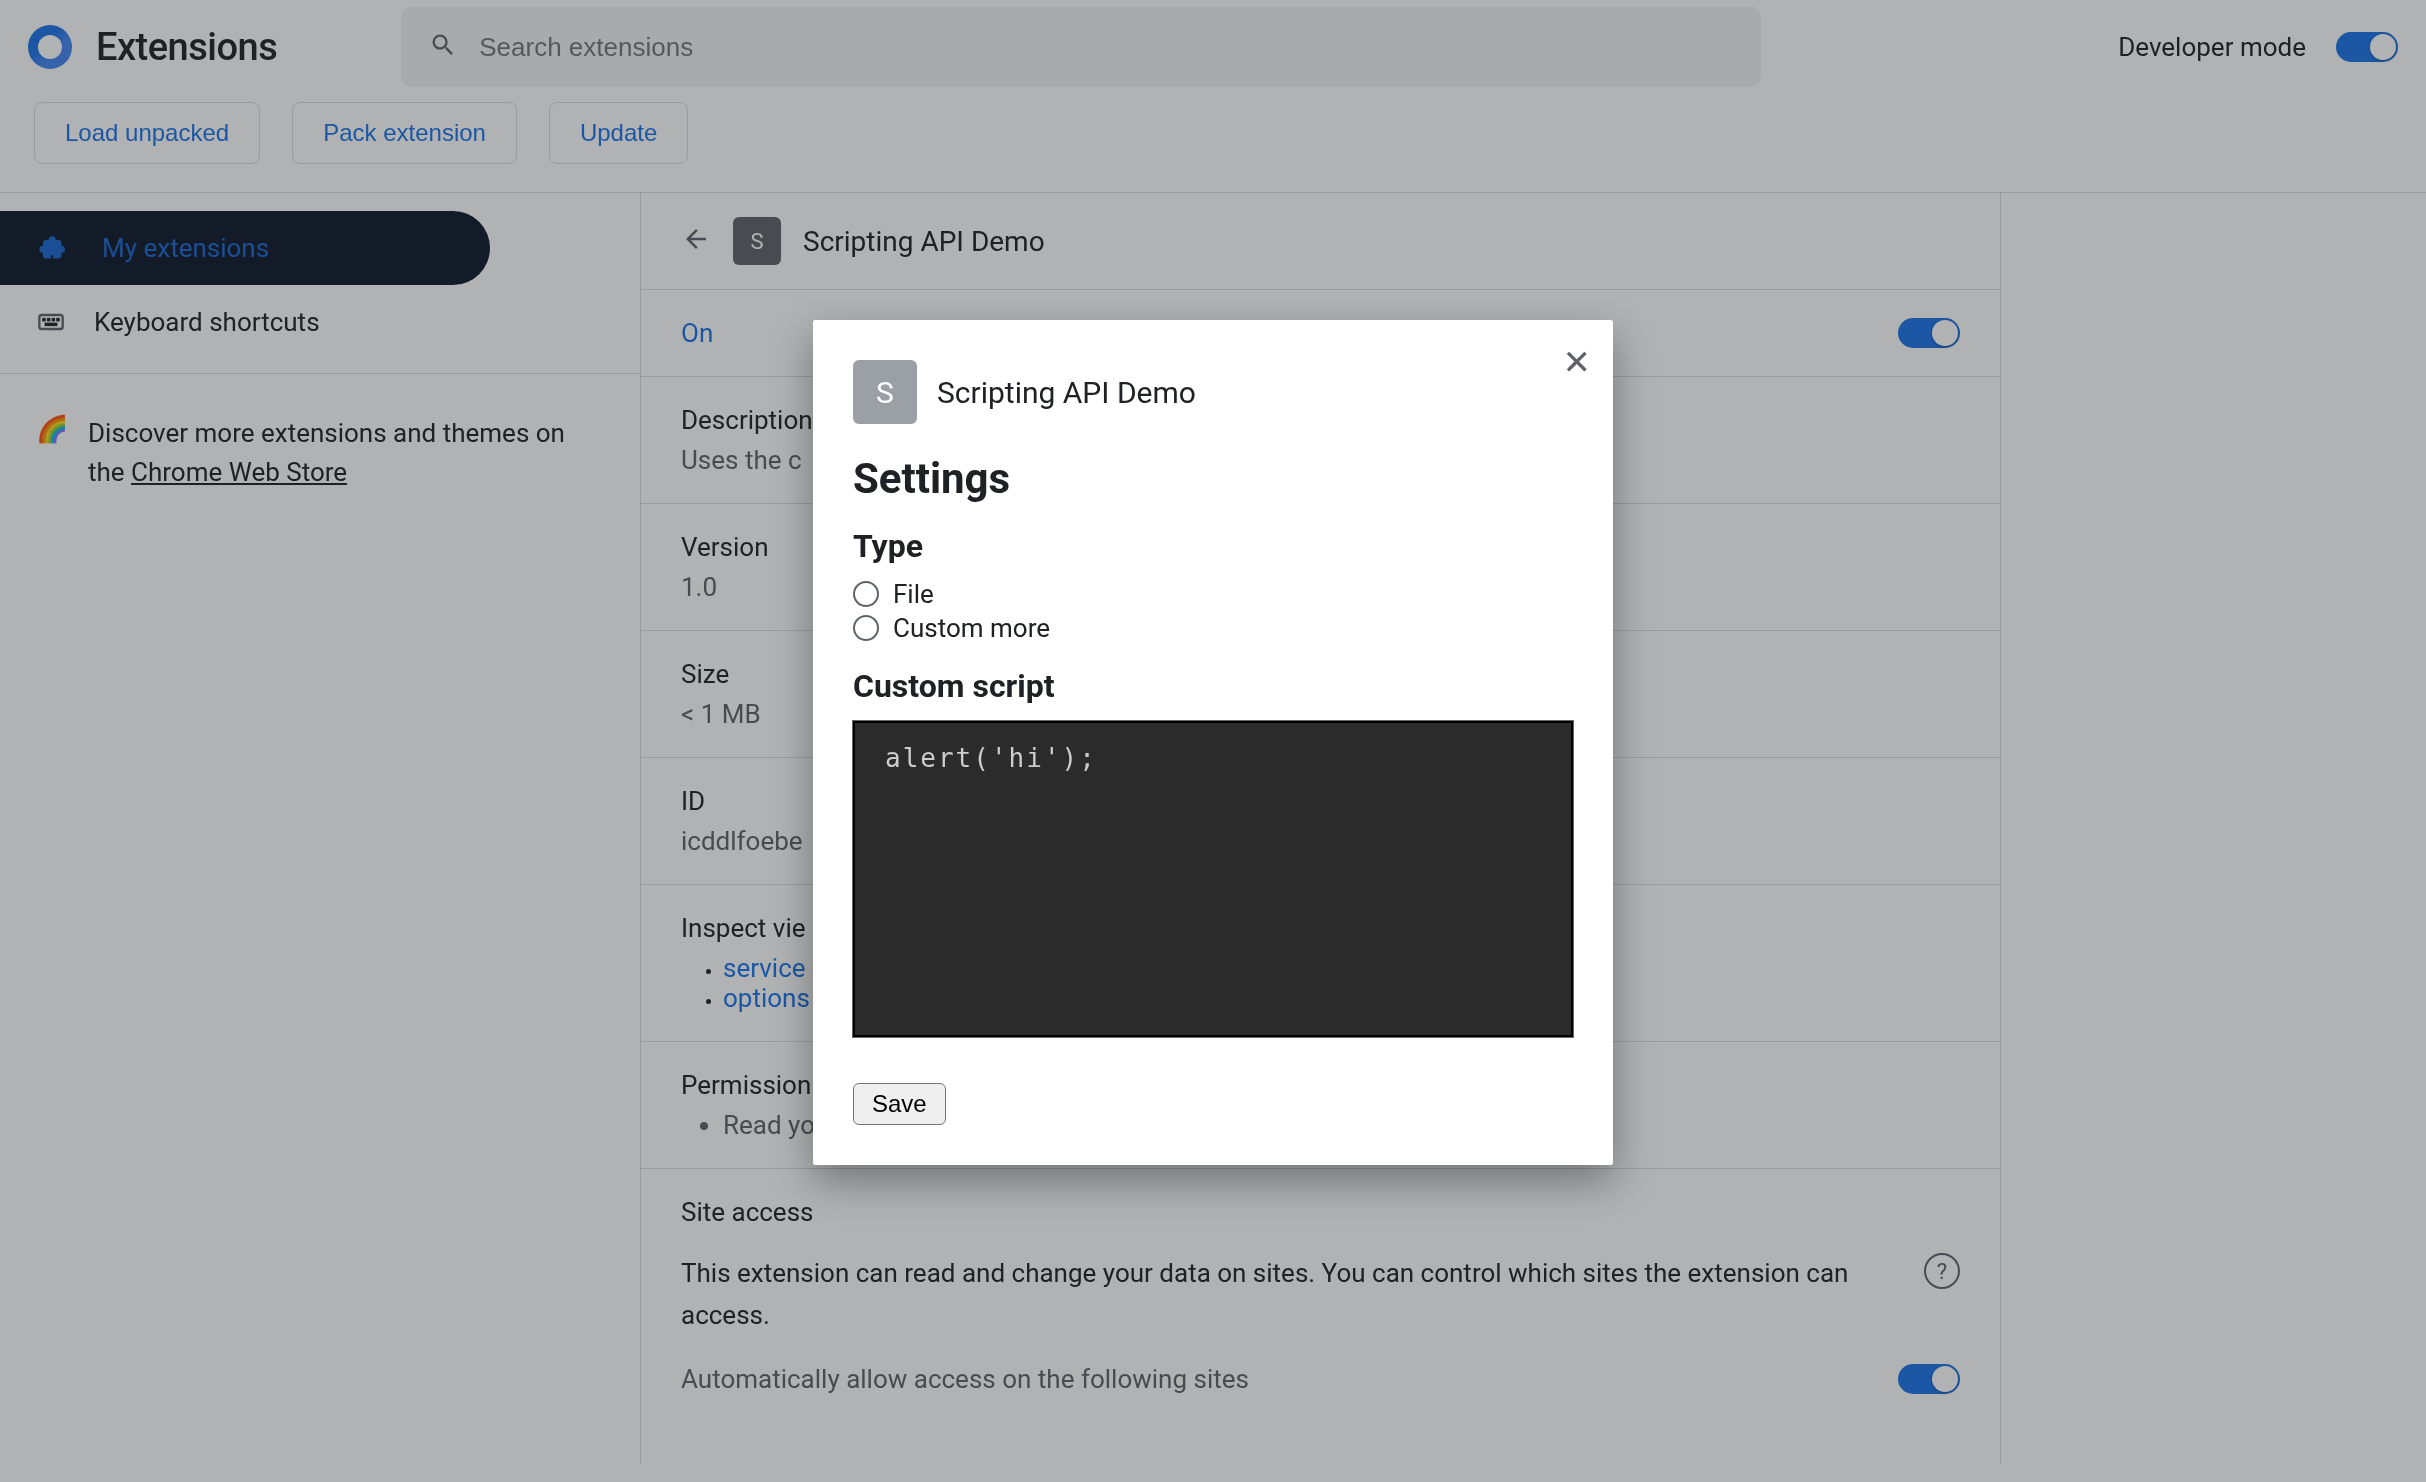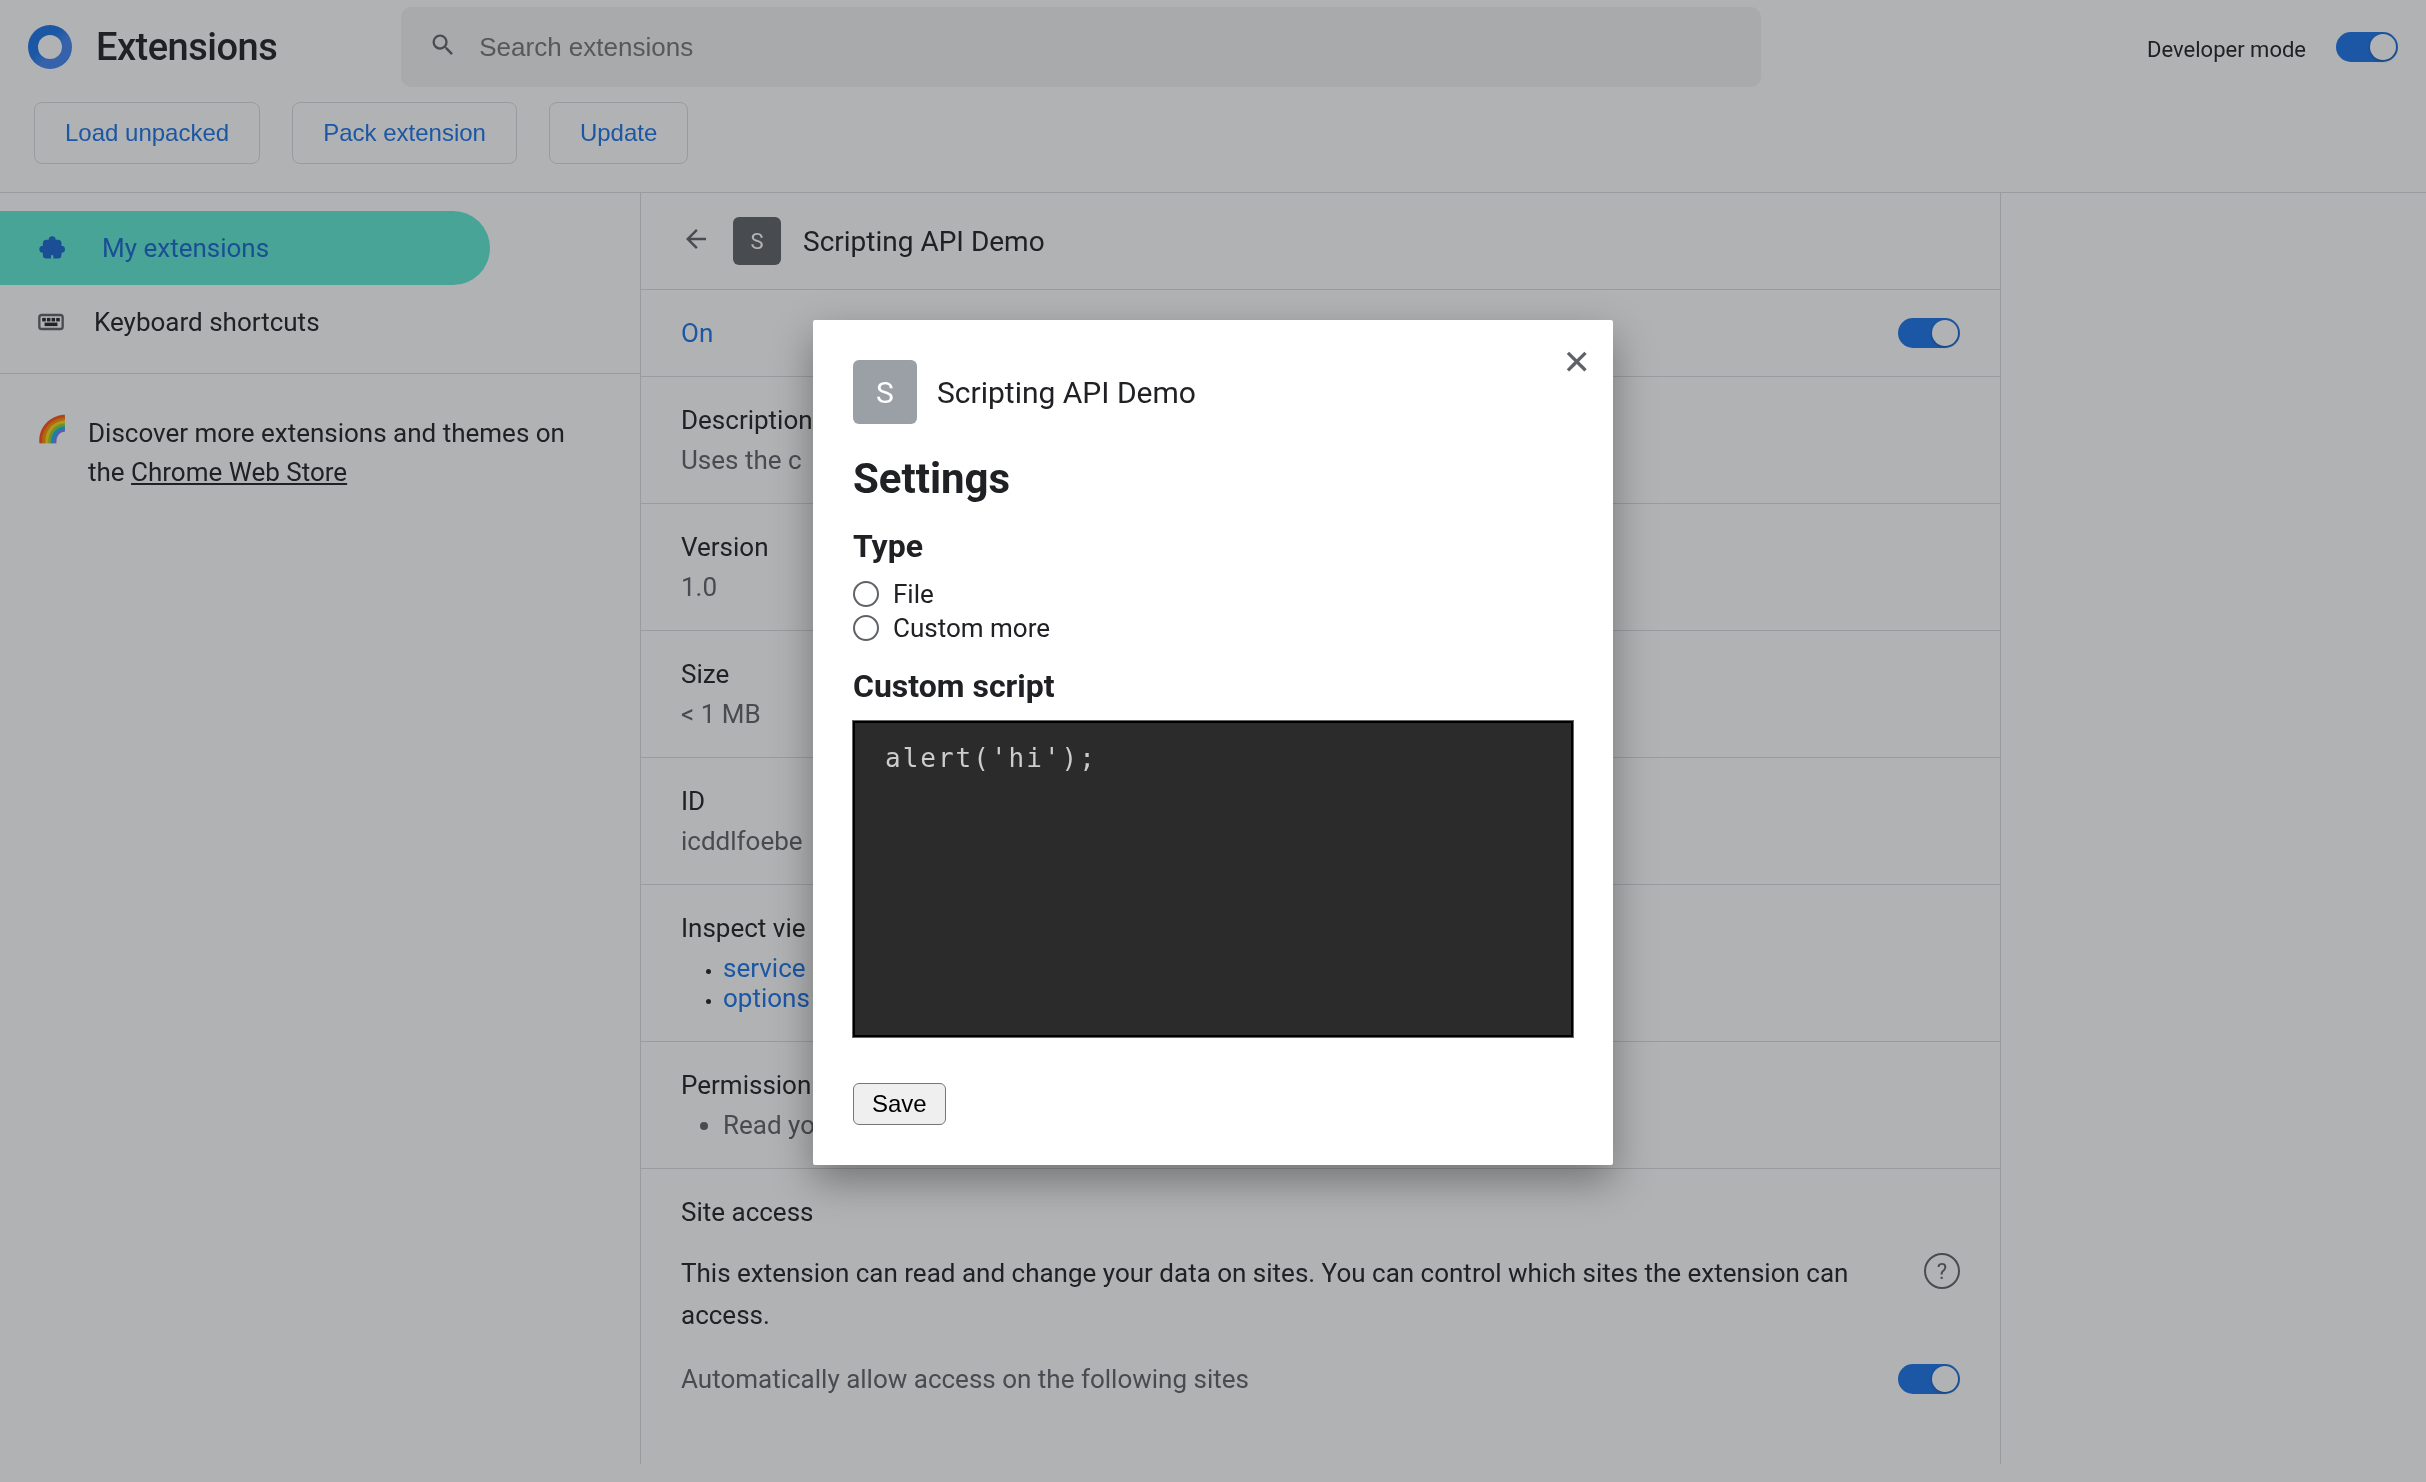--- a/index.html
+++ b/index.html
@@ -41,42 +41,42 @@
   align-items: center;
   padding: 0 28px;
   gap: 22px;
 }
 .search-icon svg { width:28px; height:28px; fill:#5f6368; }
 .search-input {
   border: none; background: transparent; font-size: 26px; color:#5f6368; outline:none; width:100%;
 }
 
 .dev-mode {
-  margin-left: auto; display: flex; align-items: flex-end; gap: 30px;
-  font-size: 22px; color:#202124;
+  margin-left: auto; display: flex; align-items: center; gap: 30px;
+  font-size: 26px; color:#202124;
 }
 .toggle {
   width: 62px; height: 30px; border-radius: 15px; background:#1a73e8; position:relative; cursor:pointer;
 }
 .toggle::after { content:""; position:absolute; width:26px; height:26px; border-radius:50%; background:#fff; top:2px; right:2px; box-shadow:0 1px 3px rgba(0,0,0,.3); }
 
 
 .btn-row { display:flex; gap:32px; padding: 8px 34px 28px; }
 .btn-outline {
   border:1.5px solid #dadce0; background:#fff; color:#1a73e8;
   font-size:24px; padding:16px 30px; border-radius:8px; cursor:pointer;
 }
 
 
 .main-split { display:flex; border-top:1px solid #dadce0; height: calc(100% - 210px); }
 .sidebar { width: 640px; }
 .side-item {
   display:flex; align-items:center; gap:28px; padding:22px 36px; font-size:26px; cursor:pointer;
 }
-.side-item.active { background:#5eead4; color:#1967d2; border-radius:0 40px 40px 0; margin-right:150px;gap:36px; }
+.side-item.active { background:#0f172a; color:#1967d2; border-radius:0 40px 40px 0; margin-right:150px;gap:36px; }
 .side-icon { width:30px; height:30px; display:flex; align-items:center; justify-content:center; }
 .side-icon svg { width:28px; height:28px; fill:currentColor; stroke:currentColor; }
 .side-divider { height:1px; background:#dadce0; margin:14px 0; }
 .cws-wrap { display:flex; gap:22px; padding:26px 36px; }
 .cws-icon { width:30px; height:30px; flex-shrink:0; font-size:26px; }
 .cws-text { font-size:26px; line-height:1.5; }
 .cws-text a { color:#202124; text-decoration:underline; }
 
 
 .detail { flex:1; border-left:1px solid #dadce0; position:relative; }

